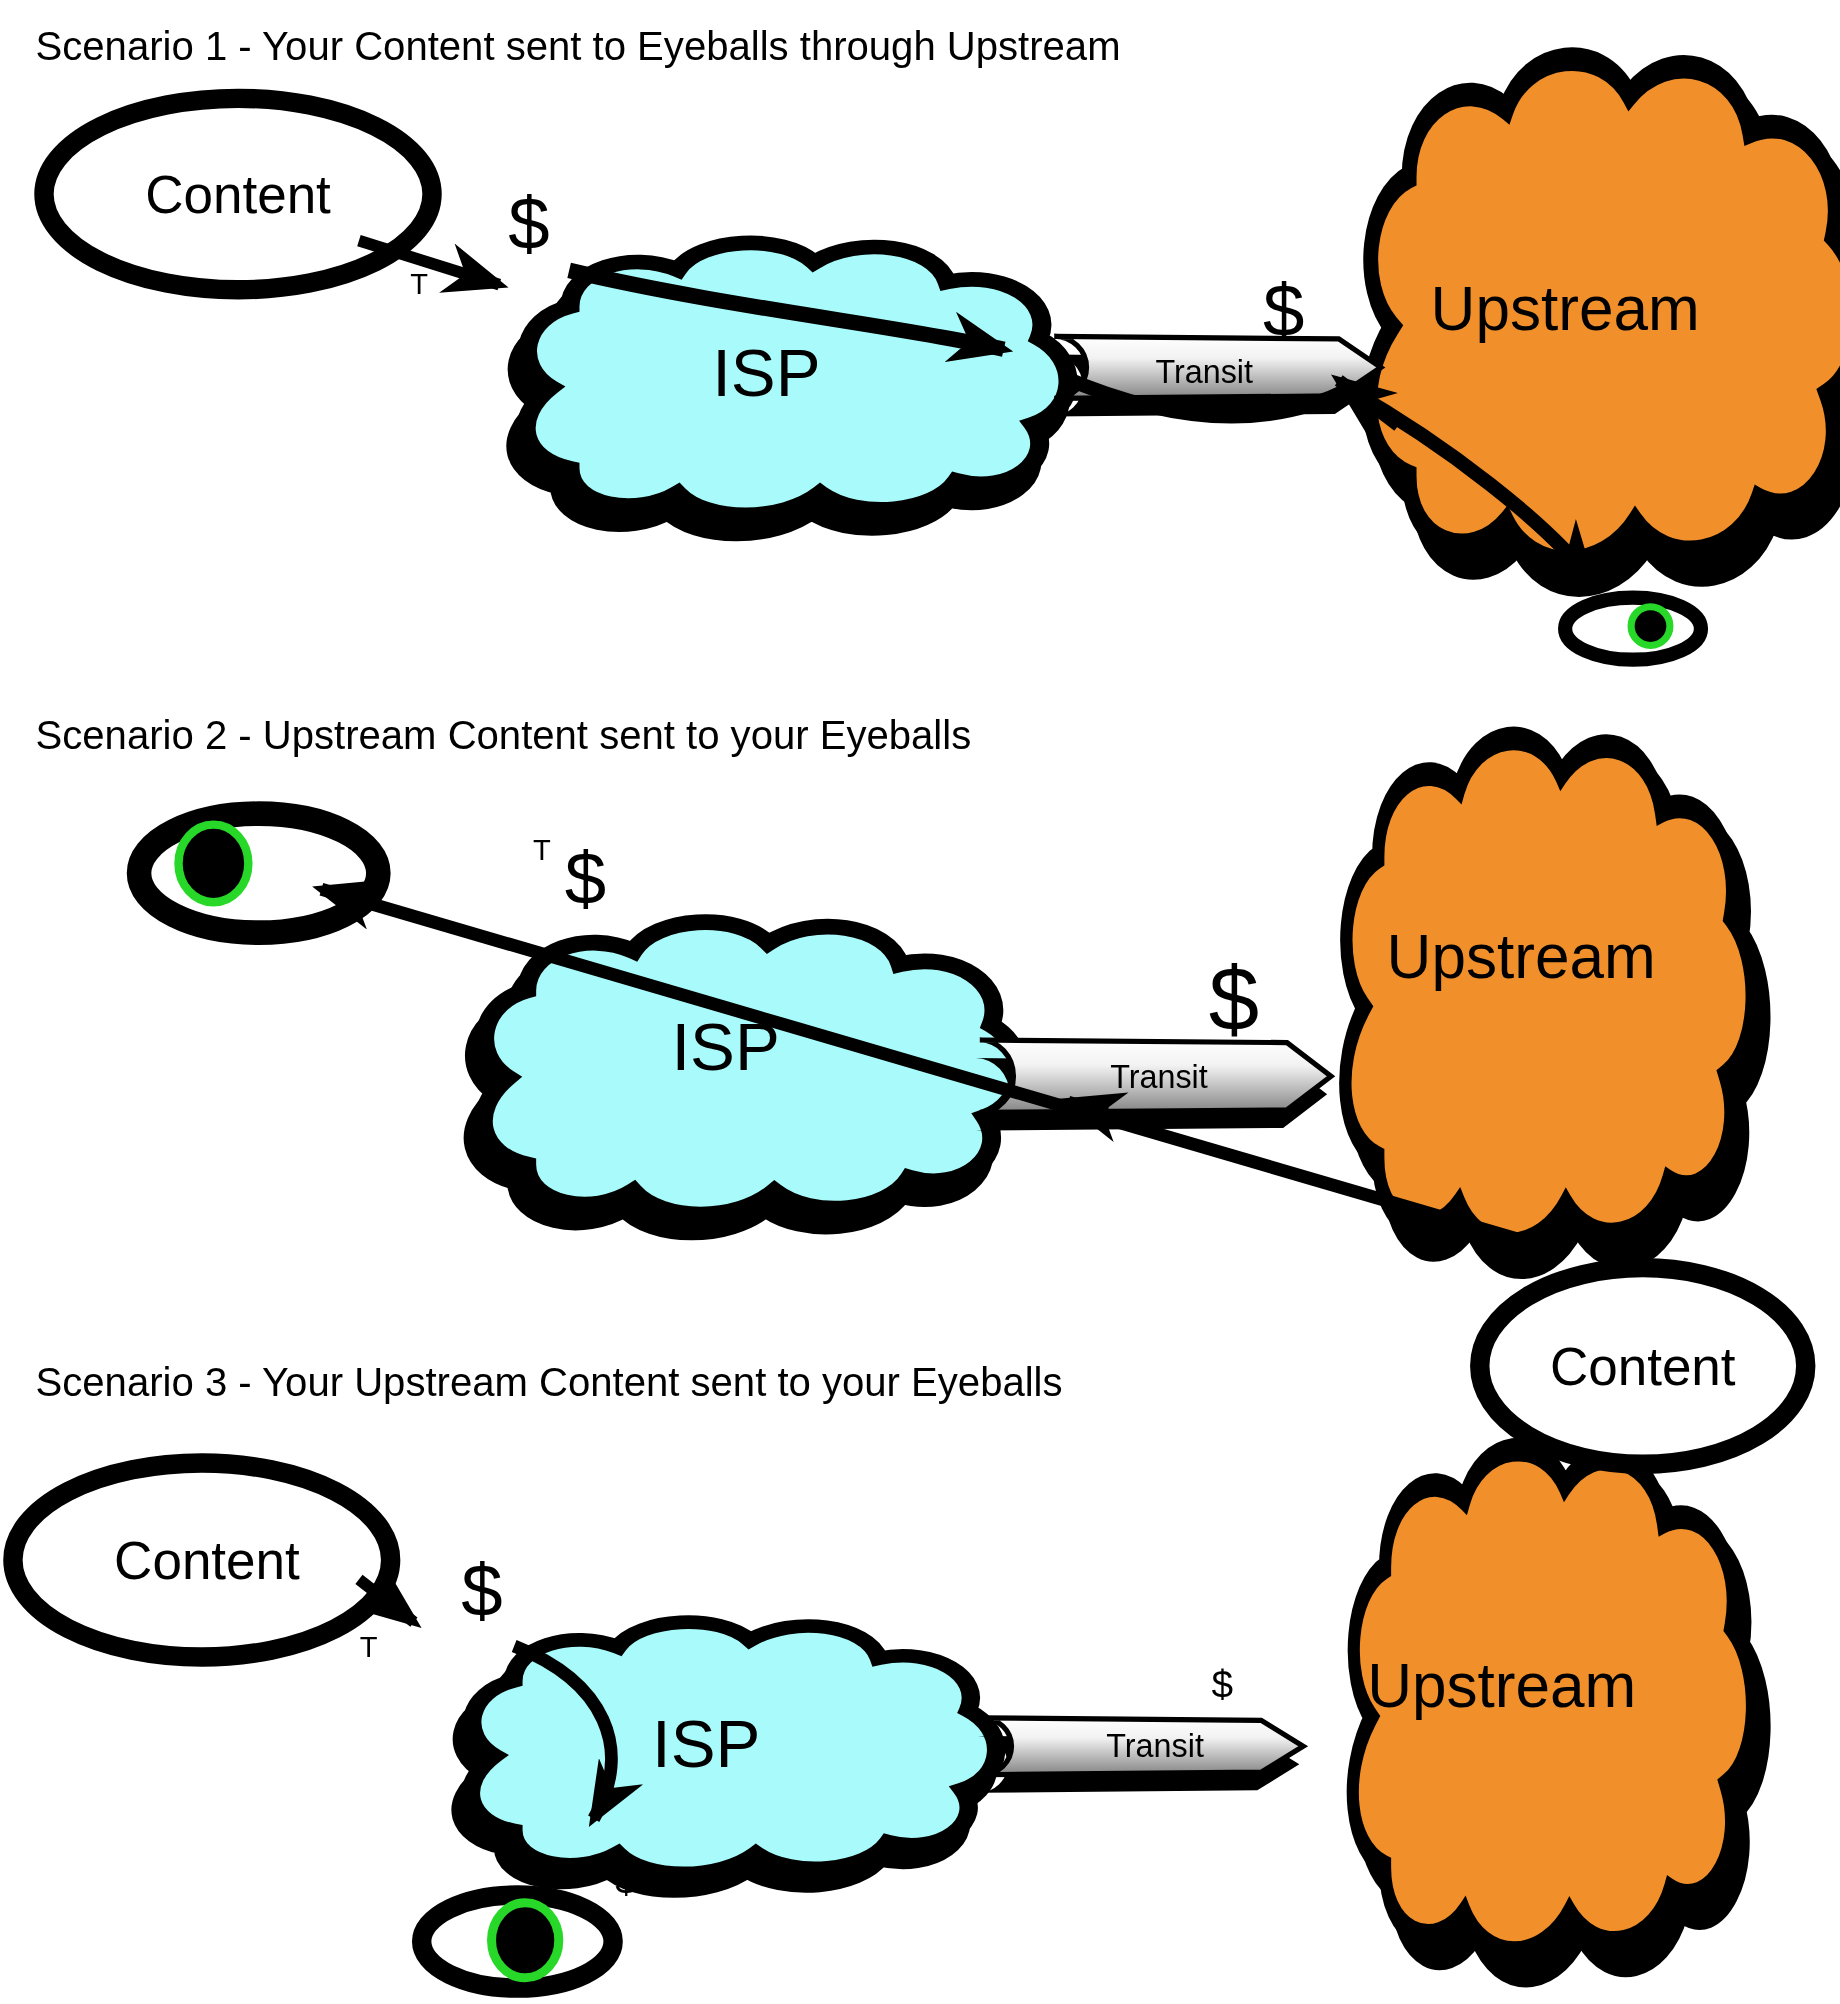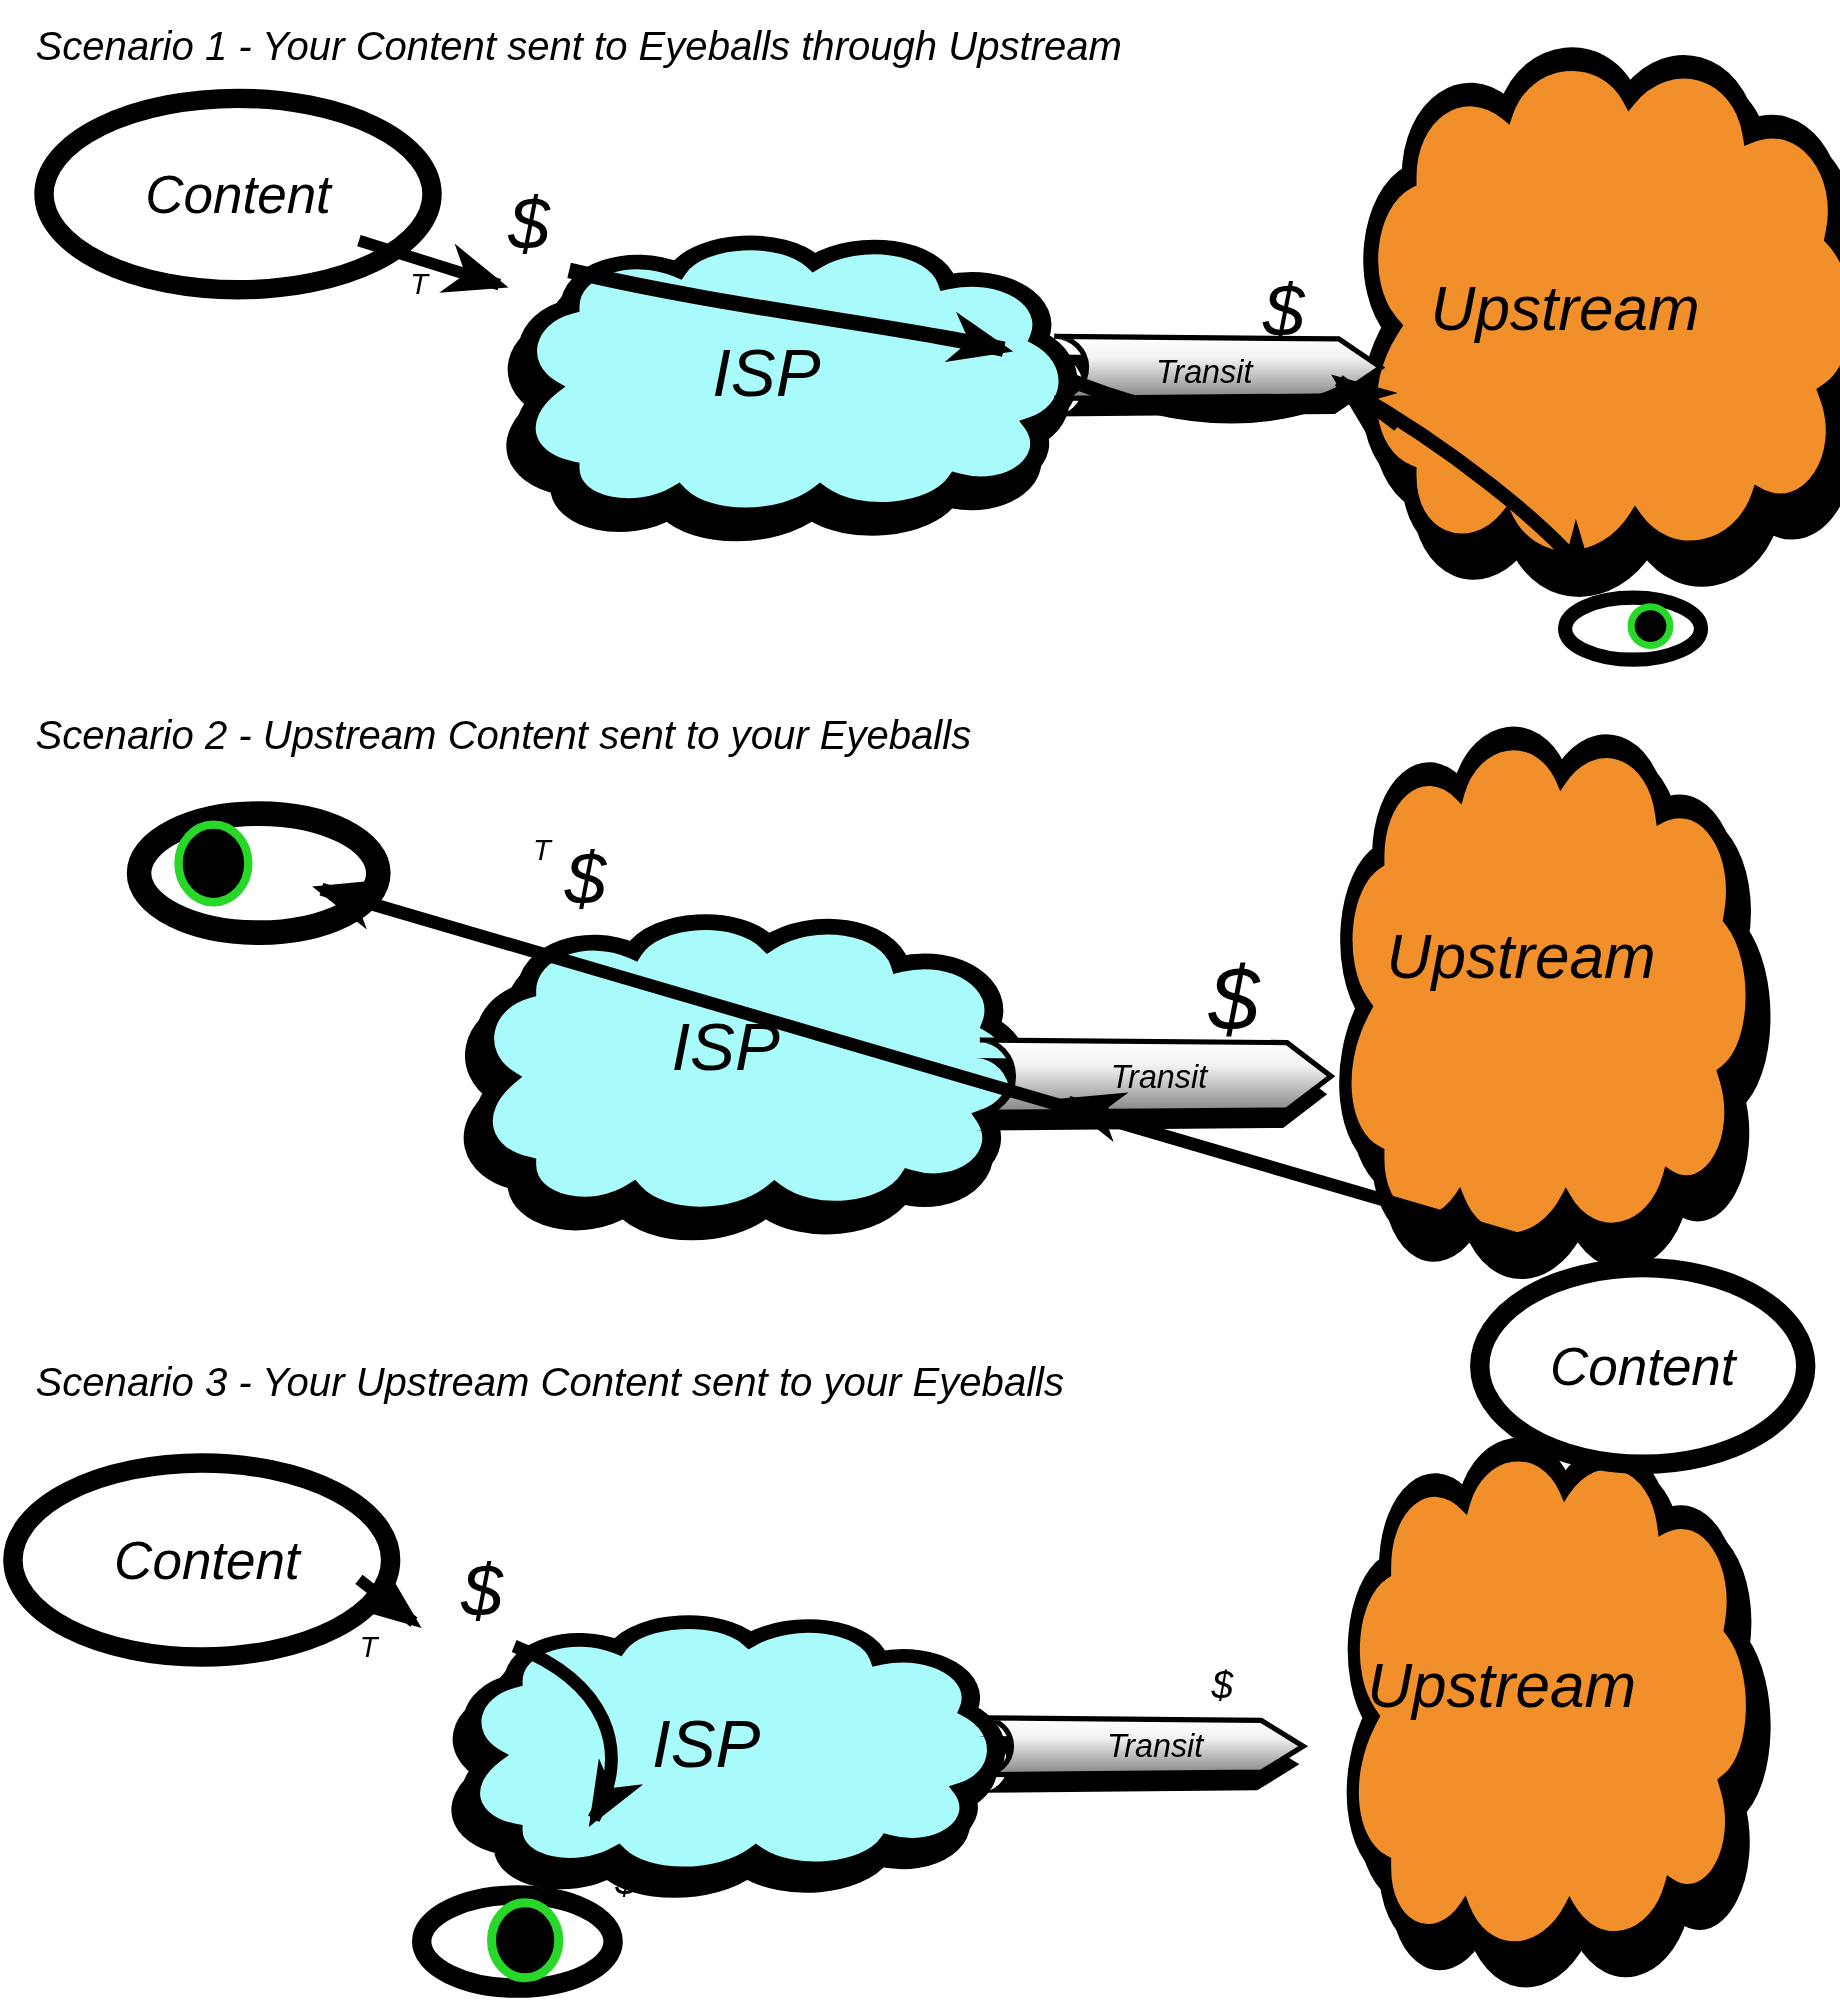--- a/index.html
+++ b/index.html
@@ -1,16 +1,16 @@
 <!DOCTYPE html>
 <html style="font-size:10.3px"><head>
 <meta charset="utf-8">
 <style>
   html,body{margin:0;padding:0;background:#fff;}
-  .page{width:100%;max-width:1840px;margin:0 auto;font-style:italic;}
+  .page{width:100%;max-width:1840px;margin:0 auto;}
   svg{display:block;width:100%;height:auto;background:#fff;}
   text{font-family:"Liberation Sans","DejaVu Sans",sans-serif;fill:#000;}
   .title{font-size:62px;}
   .node-label{font-size:82px;}
   .cloud-label{font-size:104px;}
   .cloud-label-sm{font-size:96px;}
   .transit-label{font-size:50px;}
   .fee{font-size:115px;}
   .fee-lg{font-size:140px;}
   .fee-sm{font-size:60px;}

